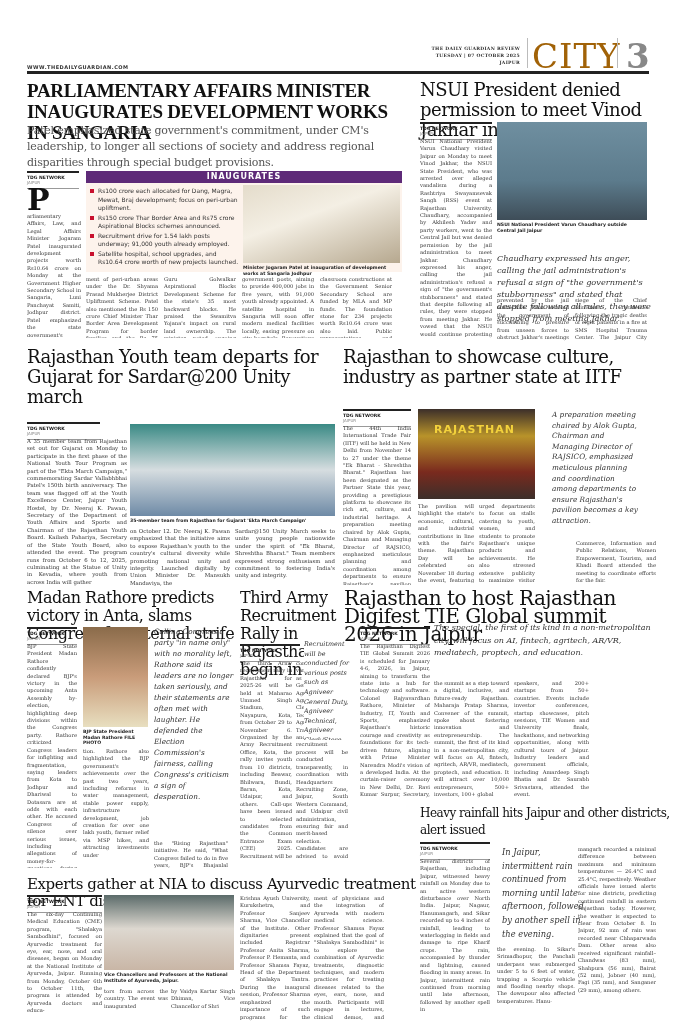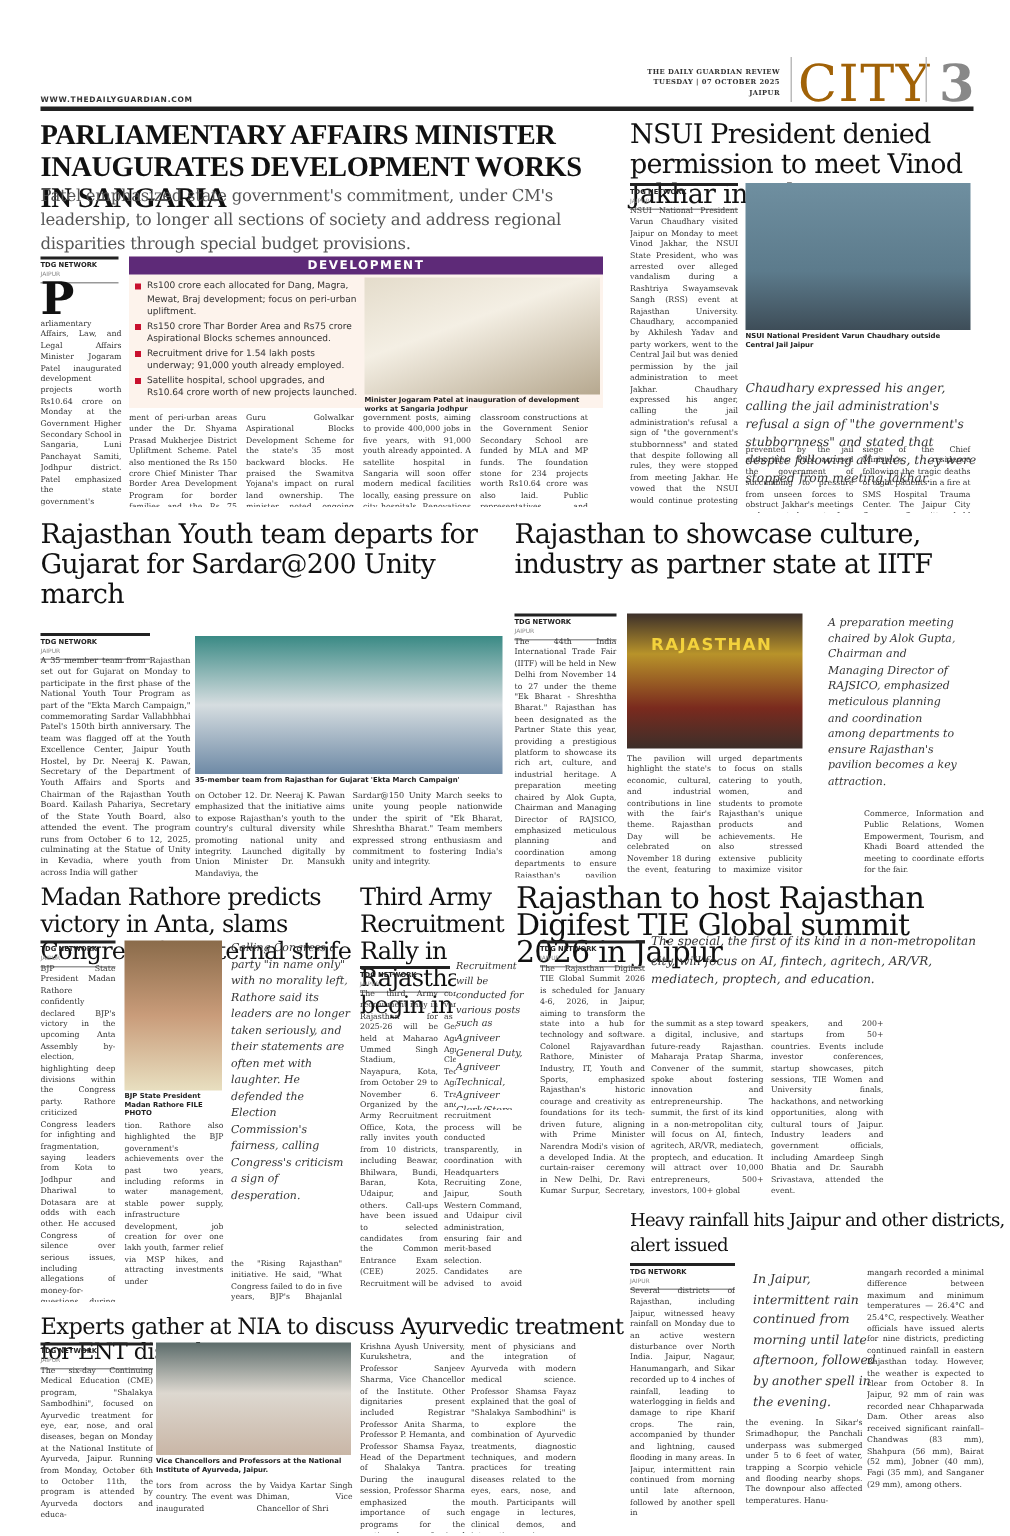--- a/index.html
+++ b/index.html
@@ -42,21 +42,21 @@
 <div class="abs section-title">CITY</div>
 <div class="abs masthead-sep2"></div>
 <div class="abs page-num">3</div>
 <div class="abs rule"></div>
 
 <div class="abs h1" style="left:27px;top:80px;width:380px">PARLIAMENTARY AFFAIRS MINISTER INAUGURATES DEVELOPMENT WORKS IN SANGARIA</div>
 <div class="abs deck" style="left:27px;top:123px;width:380px">Patel emphasized state government's commitment, under CM's leadership, to longer all sections of society and address regional disparities through special budget provisions.</div>
 <div class="abs byline" style="left:27px;top:171px;width:52px"><span>TDG NETWORK</span><small>JAIPUR</small></div>
 <div class="abs body" style="left:27px;top:187px;width:54px;height:150px;overflow:hidden"><span class="dropcap">P</span><span>arliamentary Affairs, Law, and Legal Affairs Minister Jogaram Patel inaugurated development projects worth Rs10.64 crore on Monday at the Government Higher Secondary School in Sangaria, Luni Panchayat Samiti, Jodhpur district. Patel emphasized the state government's commitment, under Chief Minister Bhajanlal Sharma's leadership, to uplift all sections of society and address regional disparities through special budget provisions. He highlighted increased allocations of Rs 100 crore each for the Dang, Magra, Mewat, and Braj Regional Development Schemes and stressed planned develop-</span></div>
 <div class="abs dev-box"></div>
-<div class="abs dev-bar">DEVELOPMENT</div>
+<div class="abs dev-bar">INAUGURATES</div>
 <ul class="abs dev-list">
   <li>Rs100 crore each allocated for Dang, Magra, Mewat, Braj development; focus on peri-urban upliftment.</li>
   <li>Rs150 crore Thar Border Area and Rs75 crore Aspirational Blocks schemes announced.</li>
   <li>Recruitment drive for 1.54 lakh posts underway; 91,000 youth already employed.</li>
   <li>Satellite hospital, school upgrades, and Rs10.64 crore worth of new projects launched.</li>
 </ul>
 <div class="abs photo" style="left:243px;top:185px;width:157px;height:78px;background:linear-gradient(160deg,#e4dccb,#f4efe4 40%,#b6a88f)"></div>
 <div class="abs caption" style="left:243px;top:265px;width:157px">Minister Jogaram Patel at inauguration of development works at Sangaria Jodhpur</div>
 <div class="abs body" style="left:86px;top:276px;width:72px;height:62px;overflow:hidden">ment of peri-urban areas under the Dr. Shyama Prasad Mukherjee District Upliftment Scheme. Patel also mentioned the Rs 150 crore Chief Minister Thar Border Area Development Program for border families and the Rs 75 crore</div>
 <div class="abs body" style="left:164px;top:276px;width:72px;height:62px;overflow:hidden">Guru Golwalkar Aspirational Blocks Development Scheme for the state's 35 most backward blocks. He praised the Swamitva Yojana's impact on rural land ownership. The minister noted ongoing recruitment for 154,000</div>

